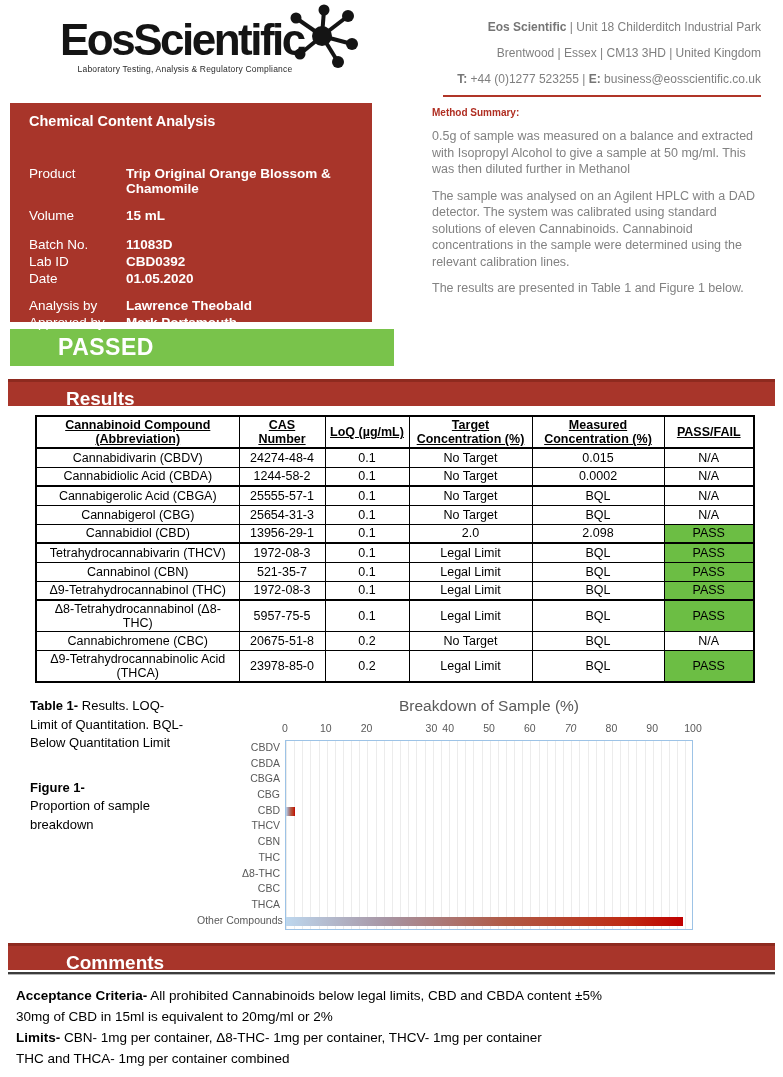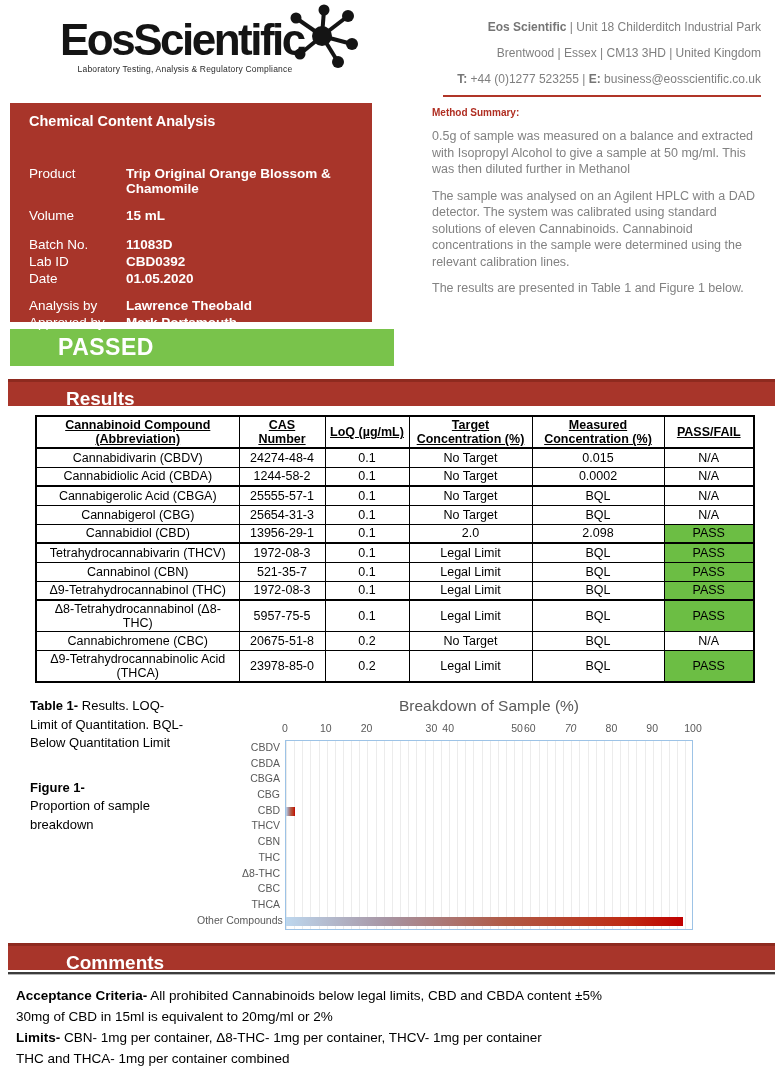--- a/index.html
+++ b/index.html
@@ -261,21 +261,21 @@
     </div>
 
     <div class="chart">
       <div class="chart-title">Breakdown of Sample (%)</div>
       <div class="x-axis">
           <span class="tick" style="left: 0%;">0</span>
           <span class="tick" style="left: 10%;">10</span>
           <span class="tick" style="left: 20%;">20</span>
           <span class="tick" style="left: 30%; margin-left: 24px;">30</span>
           <span class="tick" style="left: 40%;">40</span>
-          <span class="tick" style="left: 50%; margin-left: 28px;">50</span>
+          <span class="tick" style="left: 50%;">50</span>
           <span class="tick" style="left: 60%;">60</span>
           <span class="tick" style="left: 70%; font-style: italic;">70</span>
           <span class="tick" style="left: 80%;">80</span>
           <span class="tick" style="left: 90%;">90</span>
           <span class="tick" style="left: 100%;">100</span>
         </div>
       <div class="chart-body">
         <div class="ylabels">
           <div class="ylabel">CBDV</div>
           <div class="ylabel">CBDA</div>

